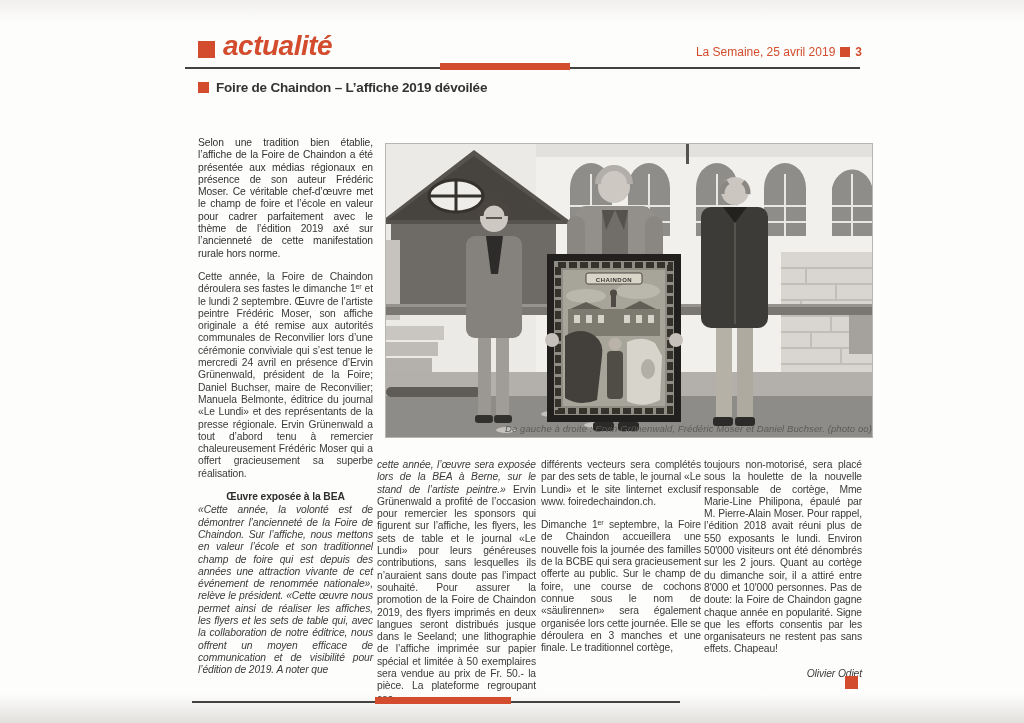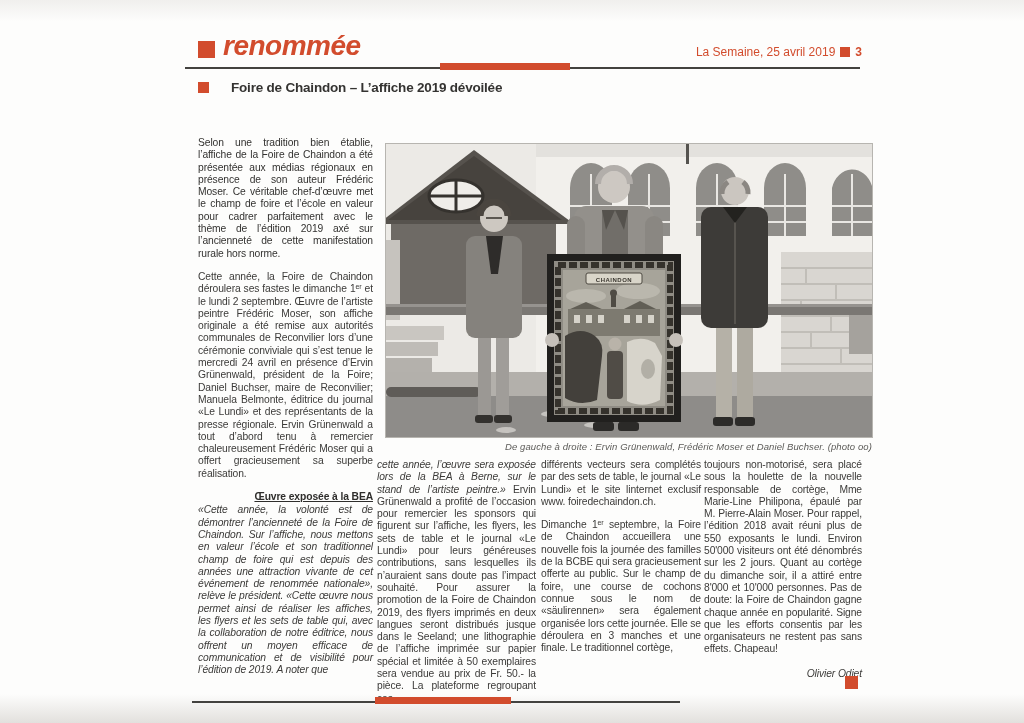--- a/index.html
+++ b/index.html
@@ -18,60 +18,60 @@
   }
   .issue-line {
     position:absolute; right:162px; top:45px; font-size:12px; color:#d24c2d;
     display:flex; align-items:center; gap:5px;
   }
   .issue-square { display:inline-block; width:10px; height:10px; background:#d24c2d; }
   .issue-page { font-weight:bold; }
   .top-rule { position:absolute; left:185px; top:67px; width:675px; height:2px; background:#43423f; }
   .top-rule-red { position:absolute; left:440px; top:63px; width:130px; height:7px; background:#d24c2d; }
   
-  .kicker-row { position:absolute; left:198px; top:80px; display:flex; align-items:center; gap:22px; }
+  .kicker-row { position:absolute; left:198px; top:80px; display:flex; align-items:center; gap:7px; }
   .kicker-square { width:11px; height:11px; background:#d24c2d; }
   .kicker-text { font-size:13.5px; font-weight:bold; color:#343331; letter-spacing:-0.2px; }
   .headline {
     position:absolute; left:196px; top:93px; width:680px;
     font-size:29px; font-weight:bold; font-style:italic; color:#343331; letter-spacing:-0.3px;
   }
   
   .col { position:absolute; font-size:10.3px; line-height:12.3px; text-align:justify; color:#3b3a38; letter-spacing:-0.1px; }
   .col p { margin-bottom:11px; }
   .col .lead { font-weight:normal; color:#333230; }
-  .col .subhead { font-weight:bold; color:#2f2e2c; margin-bottom:1px; text-align:right;text-decoration:underline; }
+  .col .subhead { font-weight:bold; color:#2f2e2c; margin-bottom:1px; text-align:center; }
   .col .quote { font-style:italic; }
   .col1 { left:198px; top:137px;  width:175px; }
   .col2 { left:377px; top:459px; width:159px; }
   .col3 { left:541px; top:459px; width:160px; }
   .col4 { left:704px; top:459px; width:158px; }
   .byline { text-align:right; font-style:italic; margin-top:12px; color:#3b3a38; }
   
   .photo {
     position:absolute; left:386px; top:144px; width:486px; height:293px;
     outline:1px solid #b7b5b0; background:#eceae6;
   }
   .photo svg { display:block; width:486px; height:293px; }
   .photo-caption {
-    position:absolute; left:386px; top:441px; width:486px;
+    position:absolute; left:386px; top:423px; width:486px;
     font-size:9.5px; font-style:italic; color:#5c5b58; text-align:right; letter-spacing:0.1px;
   }
   
   .bottom-rule { position:absolute; left:192px; top:701px; width:488px; height:2px; background:#43423f; }
   .bottom-rule-red { position:absolute; left:375px; top:697px; width:136px; height:7px; background:#d24c2d; }
   .end-mark { position:absolute; left:845px; top:676px; width:13px; height:13px; background:#d24c2d; }
 </style>
 </head>
 <body>
 
 <div class="canvas">
 
   <div class="section-marker"></div>
-  <div class="section-title">renommée</div>
+  <div class="section-title">actualité</div>
   <div class="issue-line">
     <span>La Semaine, 25 avril 2019</span>
     <span class="issue-square"></span>
     <span class="issue-page">3</span>
   </div>
   <div class="top-rule"></div>
   <div class="top-rule-red"></div>
 
   <div class="kicker-row">
     <span class="kicker-square"></span>

